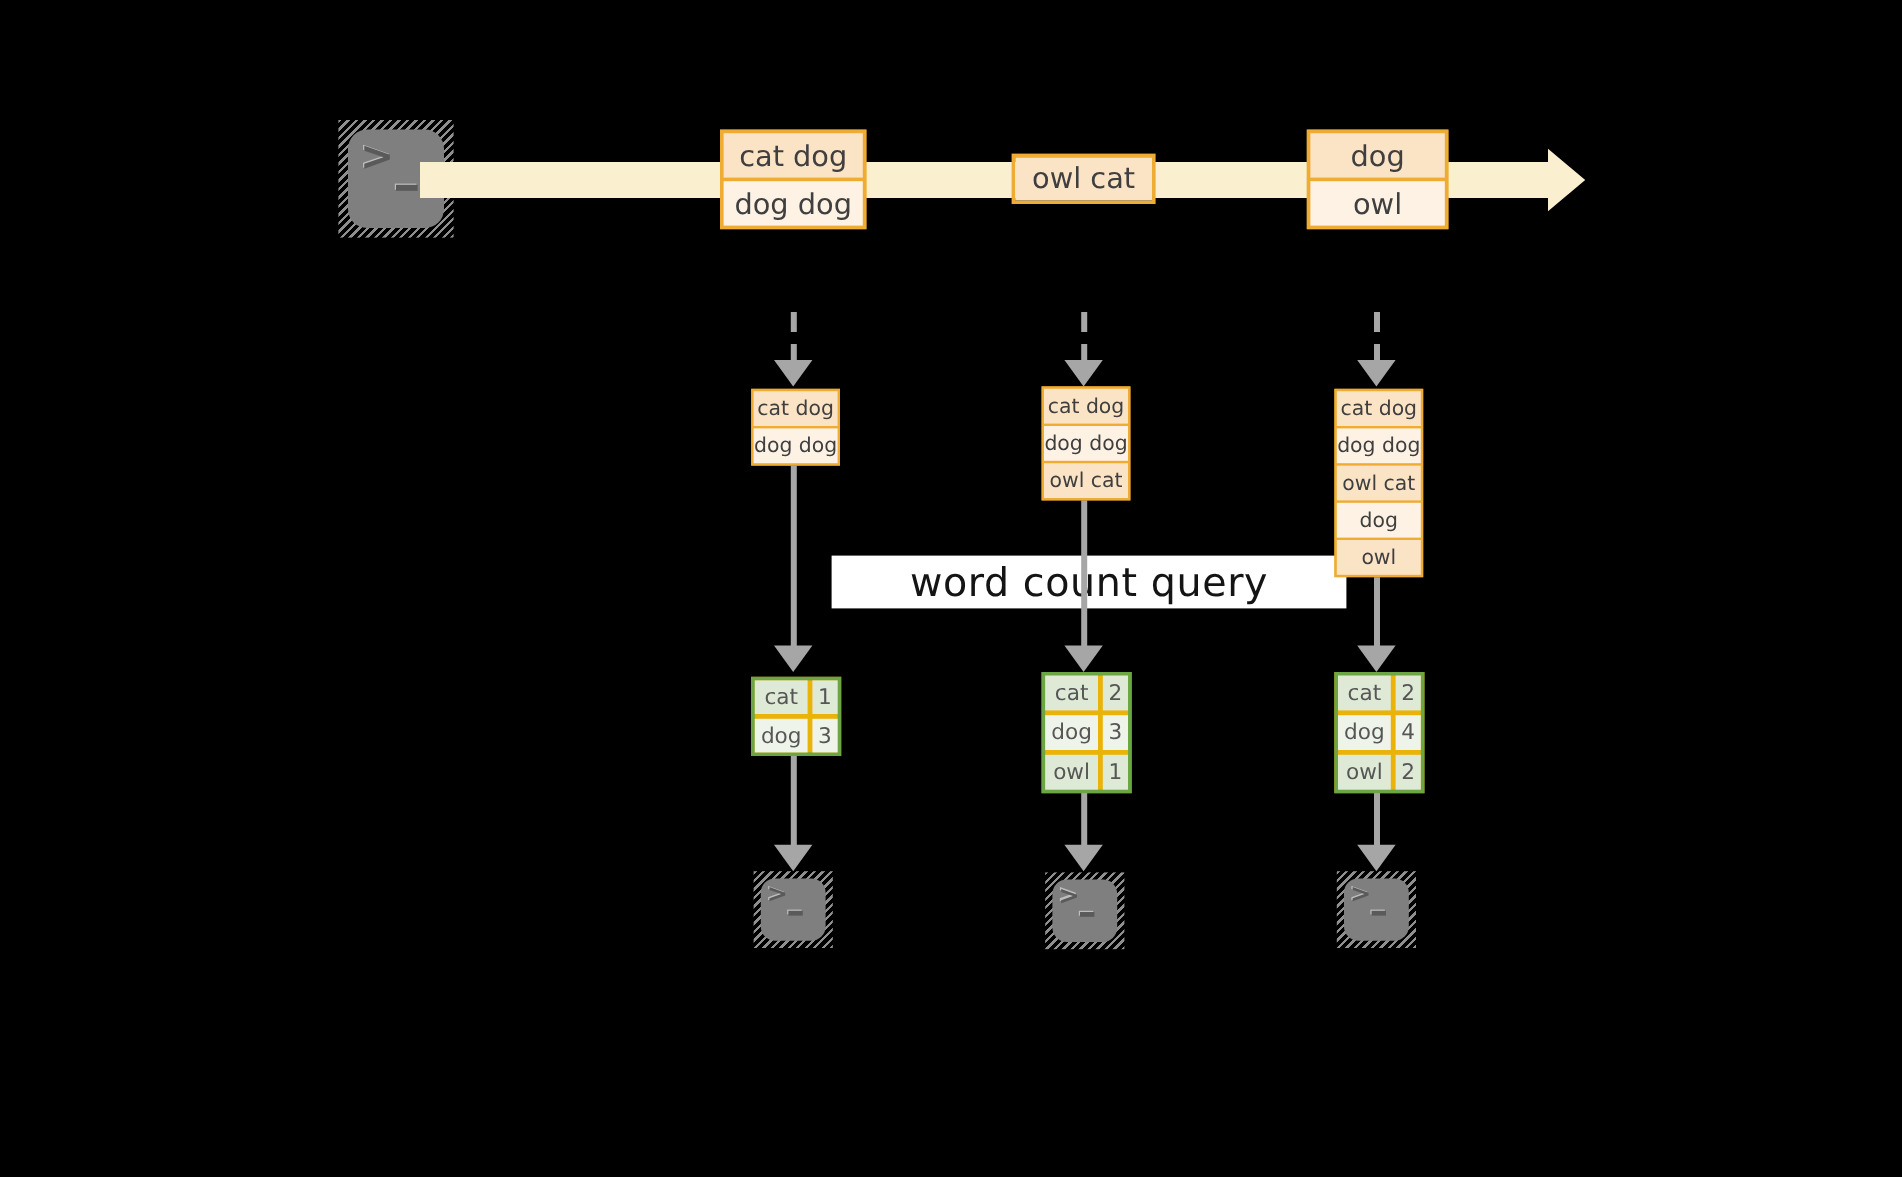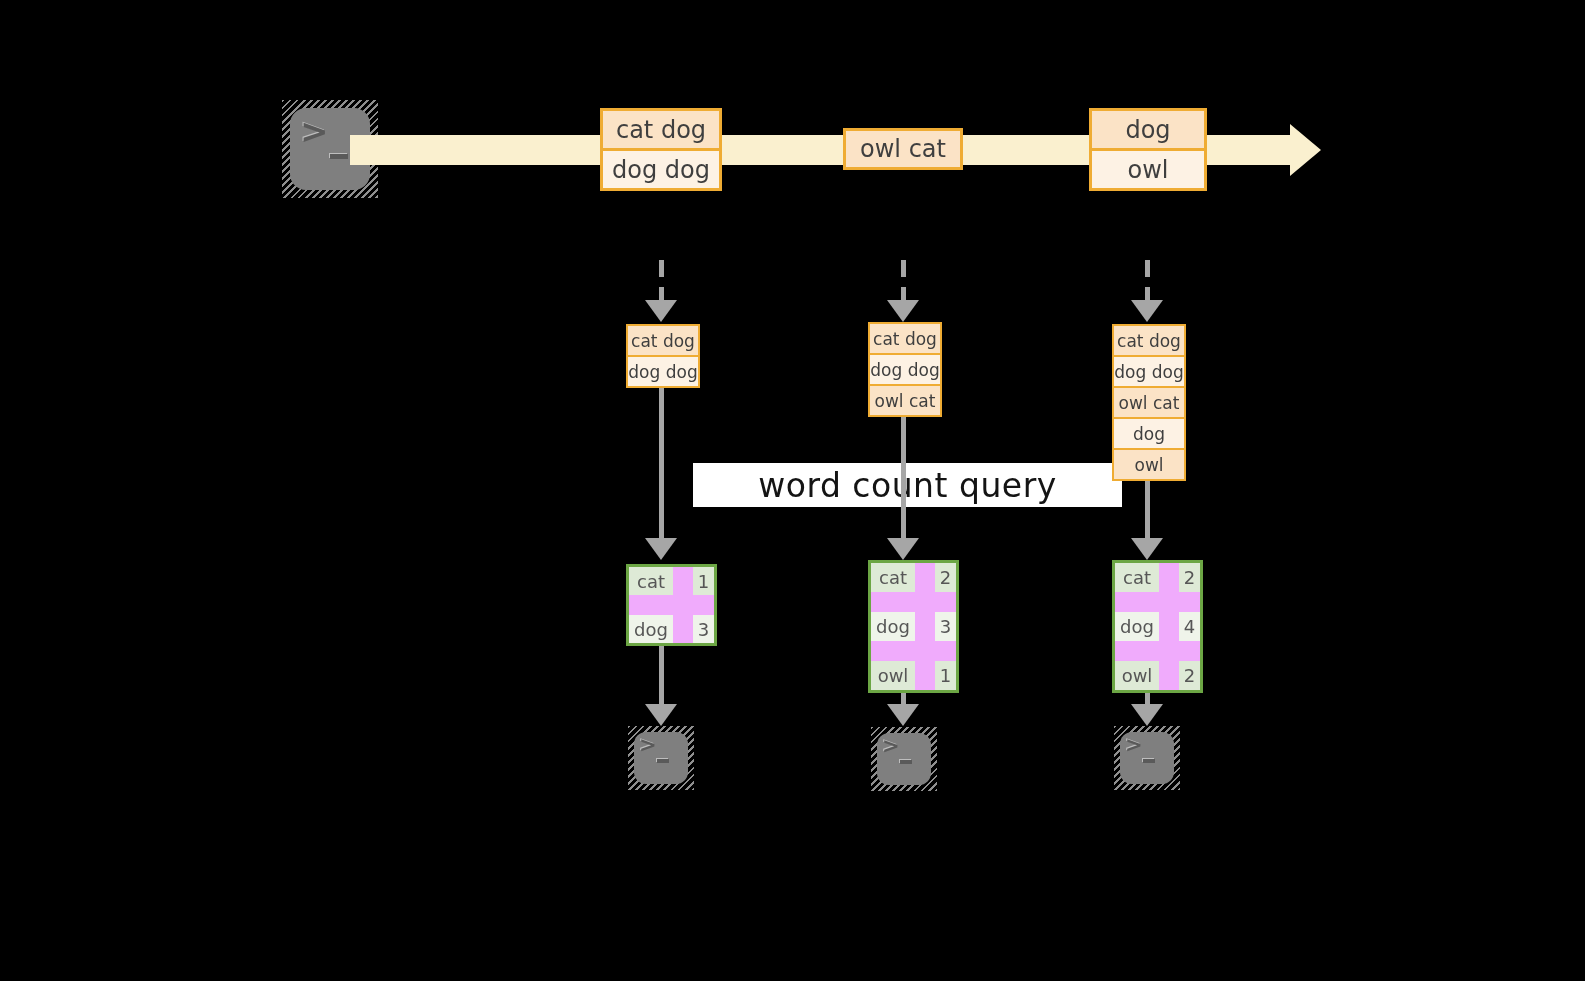--- a/index.html
+++ b/index.html
@@ -48,22 +48,22 @@
   .ah{position:absolute;width:0;height:0;z-index:5;
       border-left:16px solid transparent;border-right:16px solid transparent;
       border-top:22px solid #a6a6a6;}
 
   
   .wcq{position:absolute;left:693px;top:463px;width:429px;height:44px;background:#ffffff;
        z-index:4;display:flex;align-items:center;justify-content:center;}
   .wcq span{position:relative;z-index:7;font-size:33px;color:#141414;letter-spacing:.5px;}
 
   
-  .ctable{position:absolute;border:3px solid #6CA644;background:#f0abfc;z-index:6;
-      display:grid;grid-template-columns:44px 21px;gap:20px;}
+  .ctable{position:absolute;border:3px solid #6CA644;background:#eab308;z-index:6;
+      display:grid;grid-template-columns:44px 21px;gap:4px;}
   .cell{height:29px;display:flex;align-items:center;justify-content:center;
       font-size:18px;color:#565656;}
   .ctable.two .cell{height:28px;}
 </style>
 </head>
 <body>
 
 <div class="canvas">
 
   <div class="term term-lg" style="left:282px;top:100px;width:96px;height:98px;">

